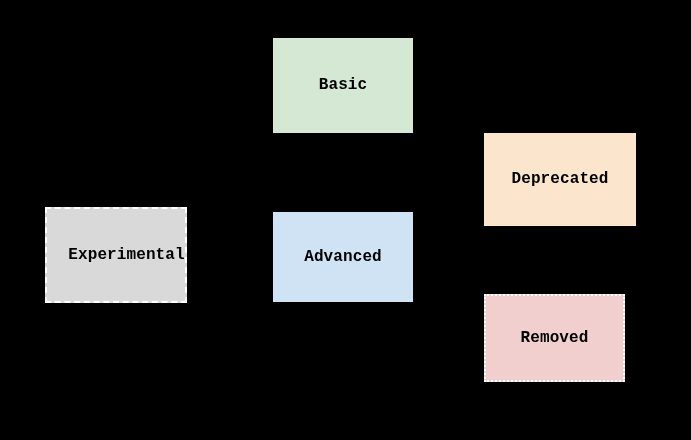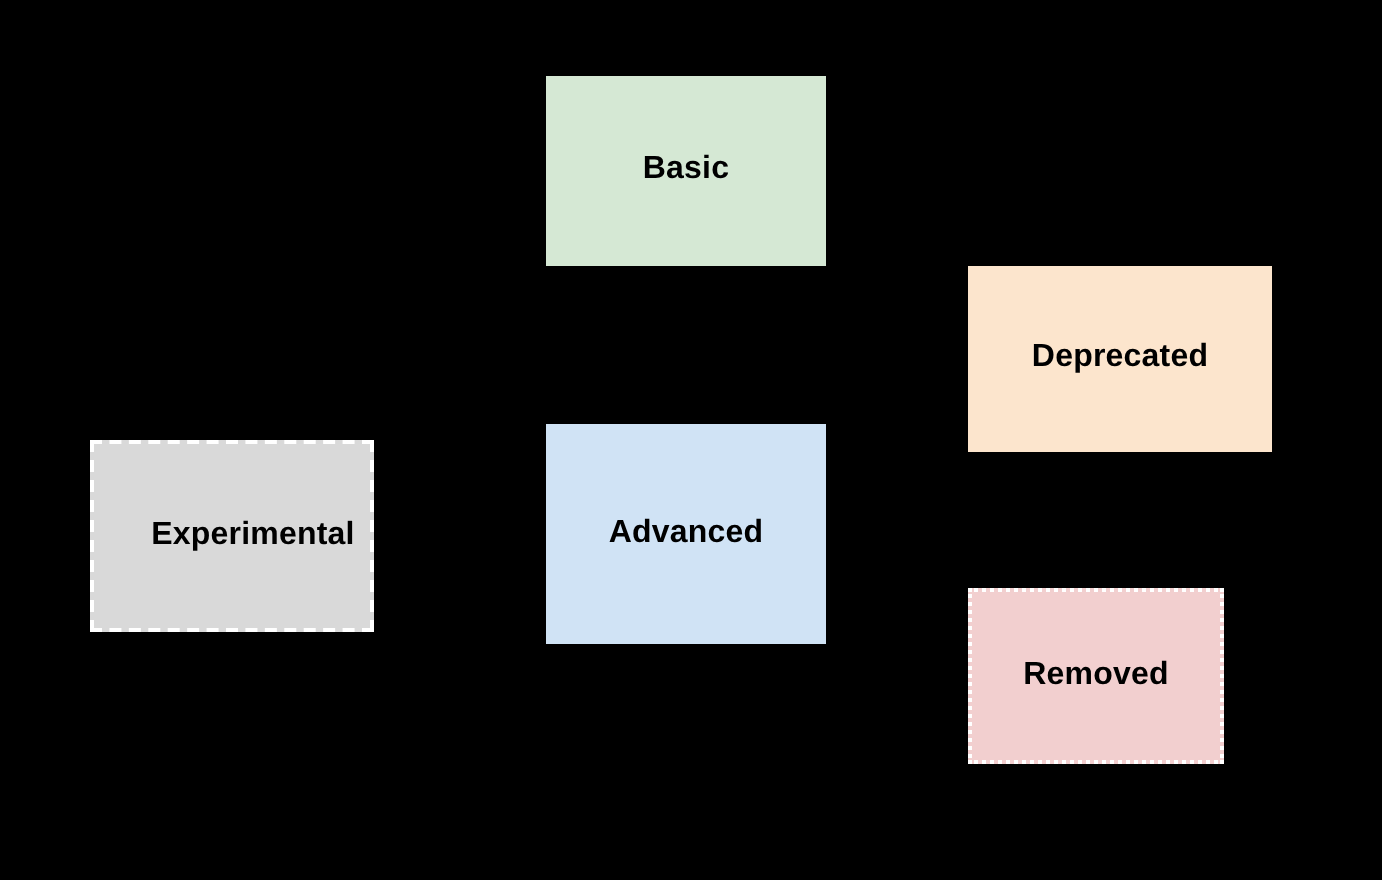--- a/index.html
+++ b/index.html
@@ -18,20 +18,21 @@
     background: #000000;
     overflow: hidden;
   }
   .node {
     position: absolute;
     box-sizing: border-box;
     display: flex;
     align-items: center;
     justify-content: center;
     text-align: center;
+    font-family: Liberation Mono, monospace;
   }
   .node-label {
     font-weight: bold;
     font-size: 16px;
     line-height: 1.15;
     color: #000000;
     letter-spacing: 0.1px;
     padding: 0 4px;
     user-select: none;
   }
@@ -40,47 +41,47 @@
   .node-basic {
     left: 273px;
     top: 38px;
     width: 140px;
     height: 95px;
     background: #d5e8d4;
     border: none;
   }
   .node-experimental {
     left: 45px;
-    top: 220px;
+    top: 207px;
     width: 142px;
     height: 96px;
     background: #d9d9d9;
     border: 2px dashed #ffffff;
     padding-left: 21px;
   }
   .node-advanced {
     left: 273px;
     top: 212px;
     width: 140px;
-    height: 110px;
+    height: 90px;
     background: #d0e3f5;
     border: none;
   }
   .node-deprecated {
     left: 484px;
     top: 133px;
     width: 152px;
     height: 93px;
     background: #fce5cd;
     border: none;
   }
   .node-removed {
     left: 484px;
     top: 294px;
-    width: 128px;
+    width: 141px;
     height: 88px;
     background: #f2cfcf;
     border: 2px dotted #ffffff;
   }
 </style>
 </head>
 <body>
 
 <div id="canvas">
 

